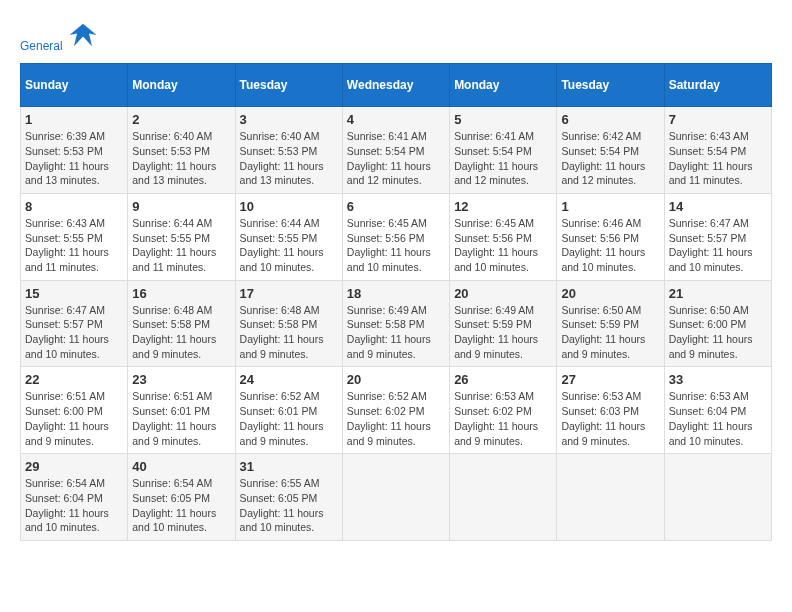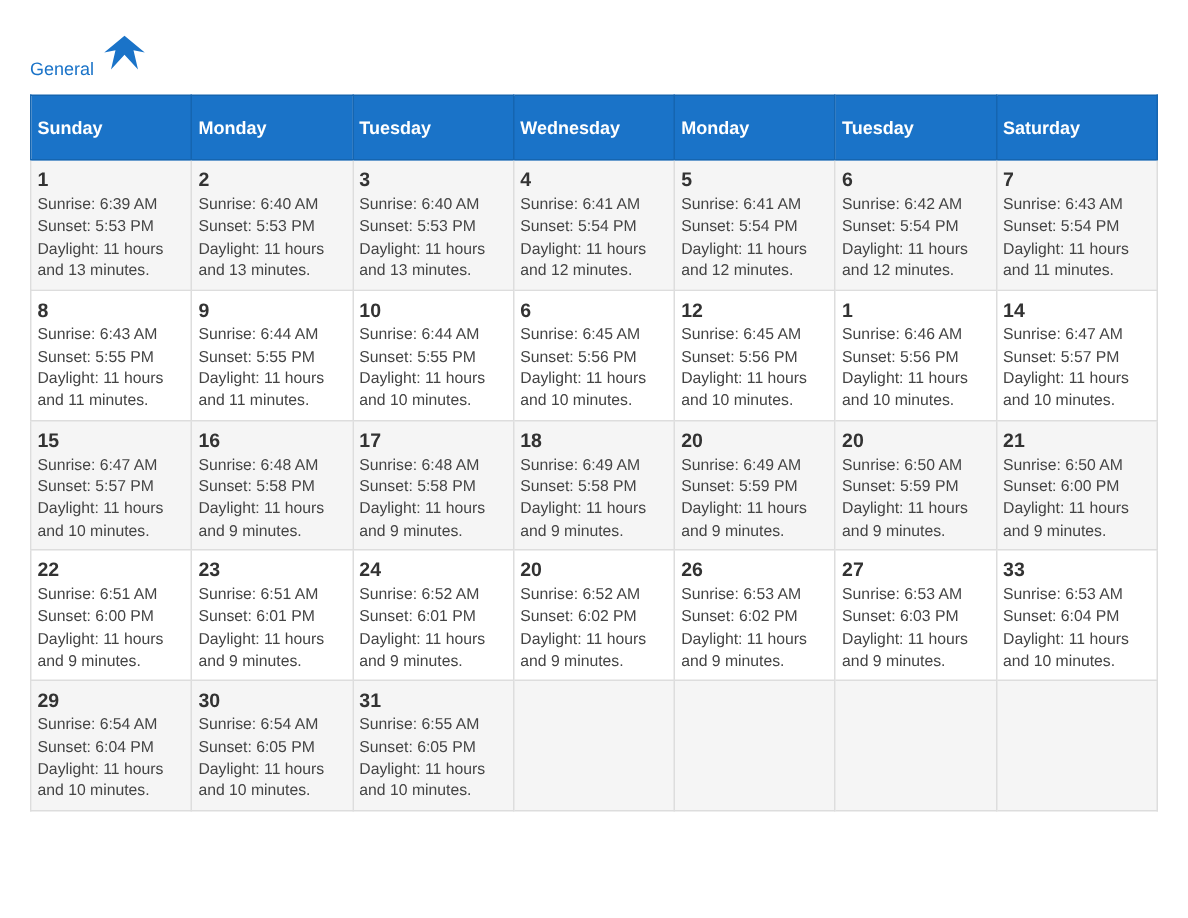--- a/index.html
+++ b/index.html
@@ -361,21 +361,21 @@
       <tr>
         <td>
         <span class="day-num">29</span>
         <div class="day-info">
           Sunrise: 6:54 AM<br>
           Sunset: 6:04 PM<br>
           Daylight: 11 hours and 10 minutes.
         </div>
       </td>
         <td>
-        <span class="day-num">30</span>
+        <span class="day-num">40</span>
         <div class="day-info">
           Sunrise: 6:54 AM<br>
           Sunset: 6:05 PM<br>
           Daylight: 11 hours and 10 minutes.
         </div>
       </td>
         <td>
         <span class="day-num">31</span>
         <div class="day-info">
           Sunrise: 6:55 AM<br>

